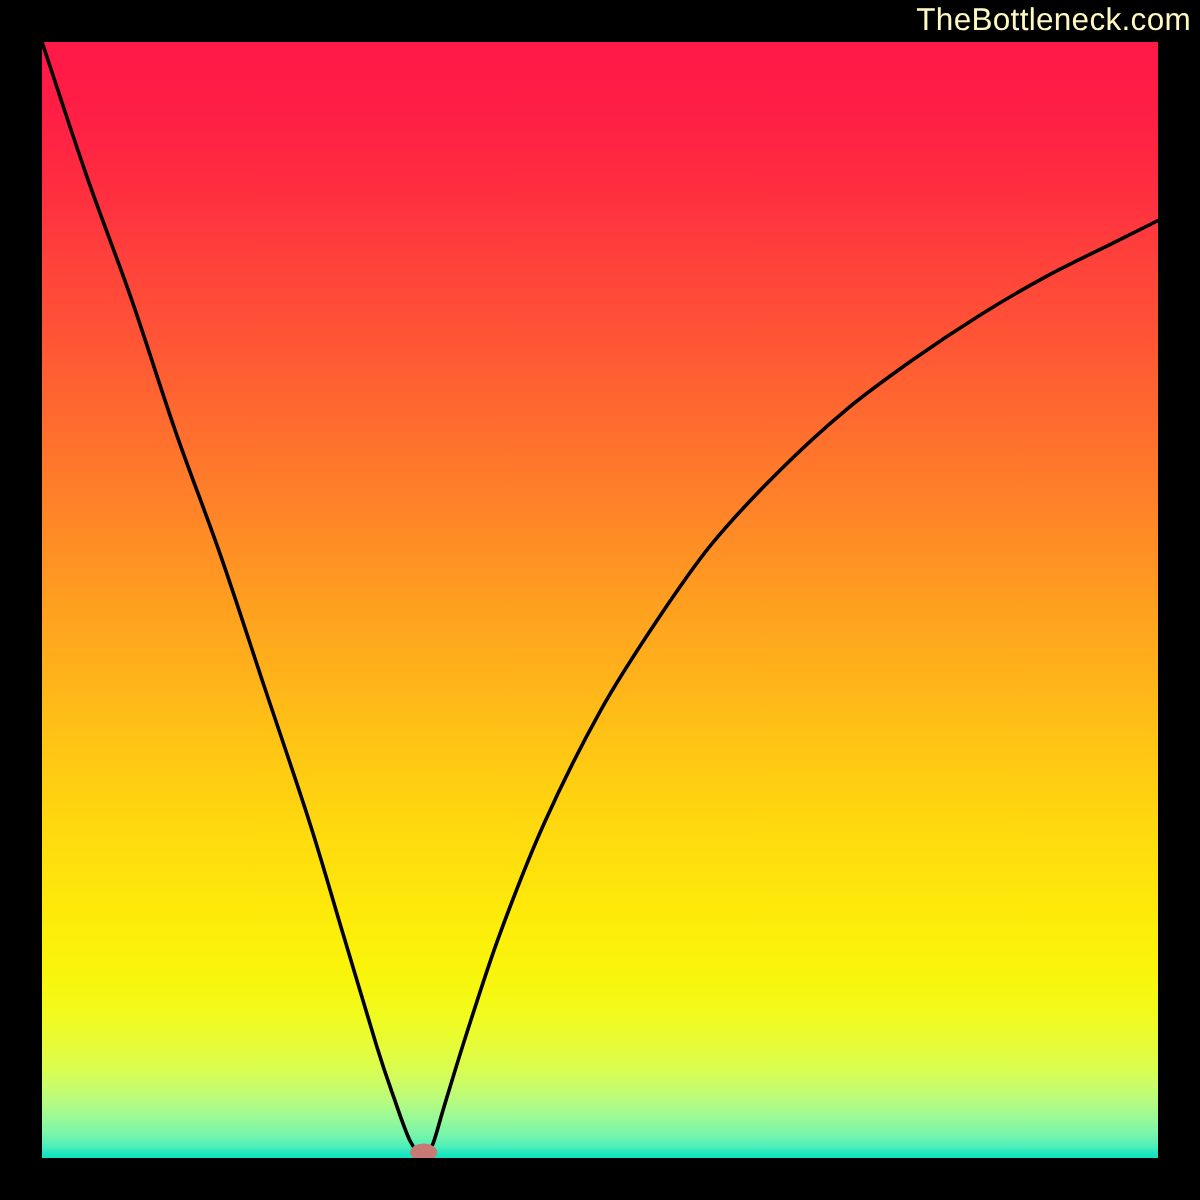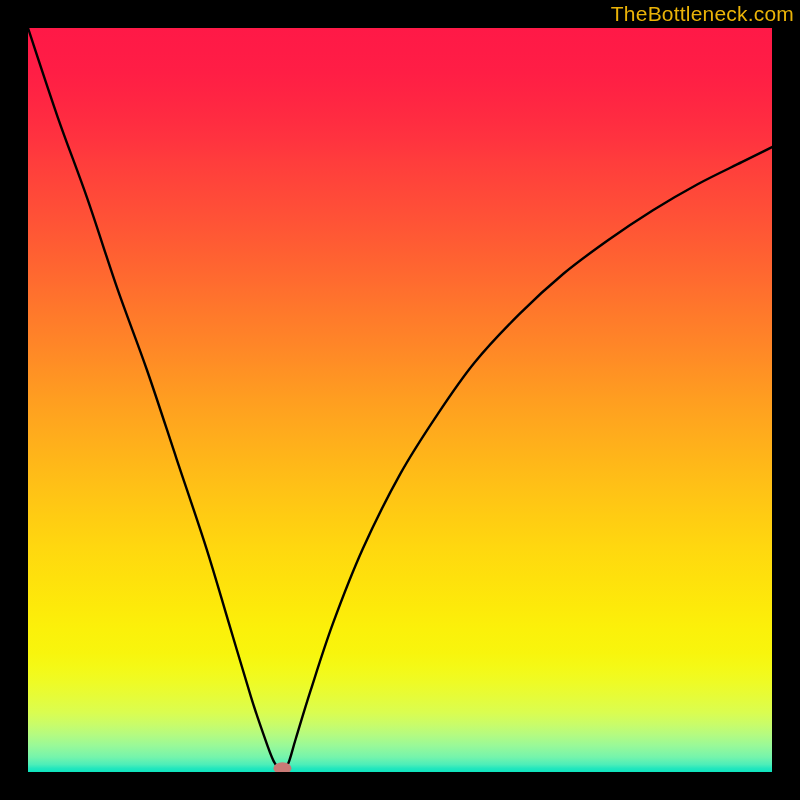--- a/index.html
+++ b/index.html
@@ -68,21 +68,21 @@
     stroke-linecap: round;
   }
   .marker {
     fill: #c97a76;
     stroke: none;
   }
   .attribution {
     position: absolute;
     top: 2px;
     right: 6px;
-    color: #eab308;
+    color: #fef9c3;
     font-family: Arial, Helvetica, sans-serif;
     font-size: 21px;
     letter-spacing: 0.2px;
   }
 </style>
 </head>
 <body>
 
 <div class="container">
   <div class="plot-area">

